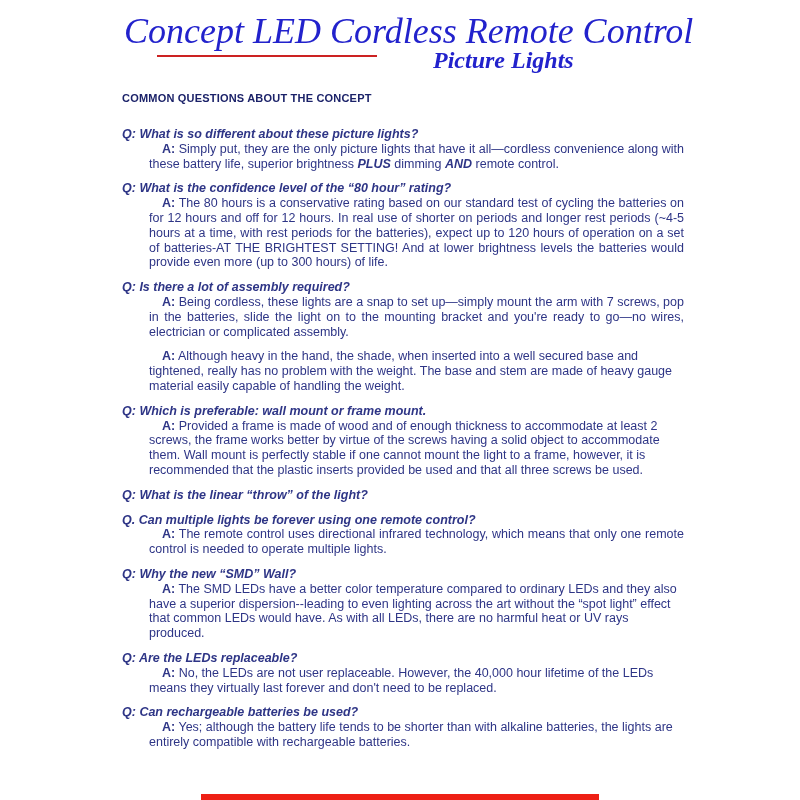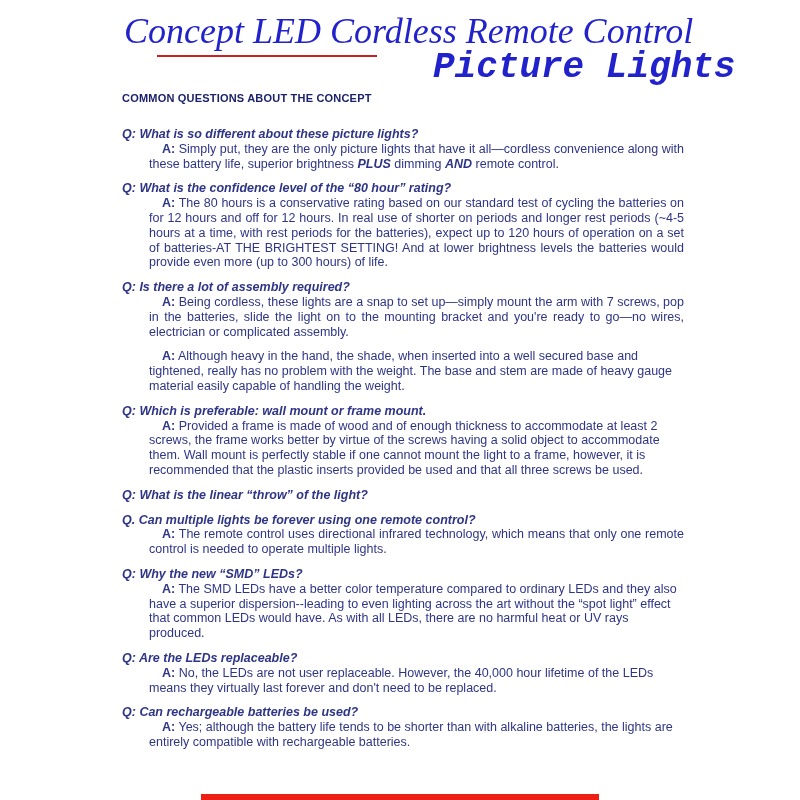--- a/index.html
+++ b/index.html
@@ -19,23 +19,23 @@
     font-size:36px; white-space:nowrap;
     color:var(--title_blue, #2222cc);
   }
   .title-rule {
     position:absolute; left:157px; top:55px;
     width:220px; height:2px;
     background:var(--rule_red, #cc2222);
   }
   .title-line2 {
     position:absolute; left:433px; top:47px;
-    font-family:Liberation Mono, monospace;
+    font-family:Liberation Serif, serif;
     font-weight:bold; font-style:italic;
-    font-size:36px; white-space:nowrap;
+    font-size:24px; white-space:nowrap;
     color:var(--title_blue, #2222cc);
   }
   .section-heading {
     position:absolute; left:122px; top:92px;
     font-size:11px; font-weight:bold;
     letter-spacing:0.2px;
     color:var(--heading_navy, #1b2269);
   }
   .faq {
     position:absolute; left:122px; top:127px; width:562px;
@@ -133,21 +133,21 @@
     </div>
     <div class="faq-answer justify">
       <span class="a-prefix">A:</span>
       <span><span>The remote control uses directional infrared technology, which means that only one remote control is needed to operate multiple lights.</span></span>
     </div>
   </div>
 
   <div class="qa-item">
     <div class="faq-question">
       <span class="q-prefix">Q:</span>
-      <span>Why the new “SMD” LEDs?</span>
+      <span>Why the new “SMD” Wall?</span>
     </div>
     <div class="faq-answer">
       <span class="a-prefix">A:</span>
       <span><span>The SMD LEDs have a better color temperature compared to ordinary LEDs and they also have a superior dispersion--leading to even lighting across the art without the “spot light” effect that common LEDs would have. As with all LEDs, there are no harmful heat or UV rays produced.</span></span>
     </div>
   </div>
 
   <div class="qa-item">
     <div class="faq-question">
       <span class="q-prefix">Q:</span>

